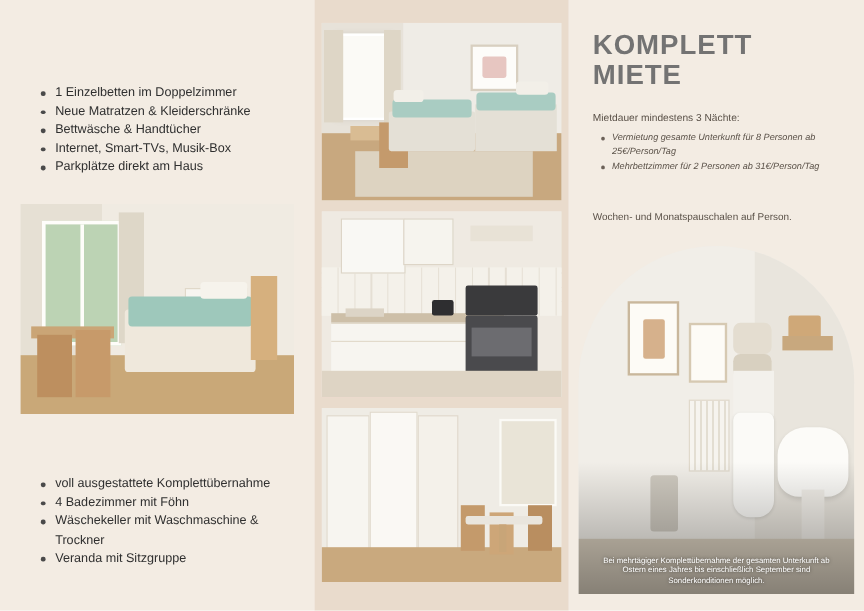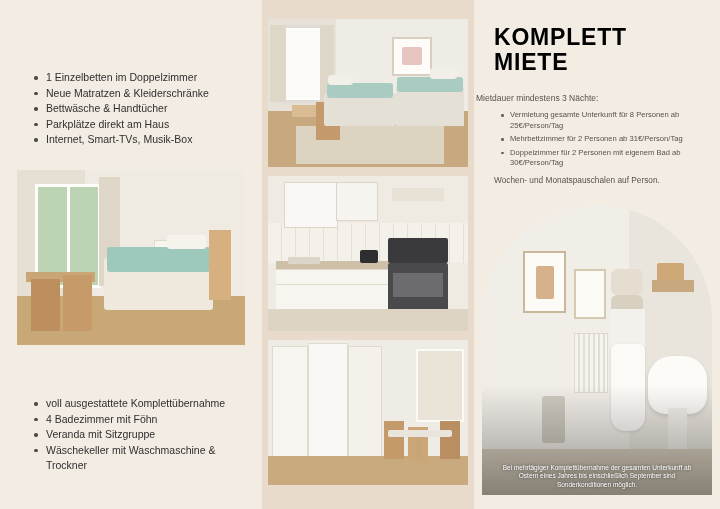--- a/index.html
+++ b/index.html
@@ -93,44 +93,45 @@
 
   
   .heading-right {
     position: absolute;
     left: 494px; top: 25px;
     width: 200px;
     font-size: 23px;
     font-weight: bold;
     line-height: 25px;
     letter-spacing: 0.8px;
-    color: #000000;
+    color: #737373;
   }
   .right-intro {
     position: absolute;
-    left: 476px; top: 92px;
+    left: 494px; top: 92px;
     width: 196px;
     font-size: 8.5px;
     line-height: 12px;
     color: #5a5148;
   }
   .right-list {
     position: absolute;
     left: 500px; top: 110px;
     width: 190px;
     list-style: none;
     margin: 0; padding: 0;
   }
   .right-list li {
     position: relative;
     padding-left: 10px;
     font-size: 7.6px;
     line-height: 10.5px;
     color: #5a5148;
     margin-bottom: 3px;
+    font-style: italic;
   }
   .right-list li::before {
     content: "";
     position: absolute;
     left: 1px; top: 4px;
     width: 2.6px; height: 2.6px;
     border-radius: 50%;
     background: #6b6158;
   }
   .right-note {
@@ -264,22 +265,22 @@
 
 <div class="page">
 
   <div class="col-left"></div>
 
 
   <ul class="bullets bullets-top">
     <li>1 Einzelbetten im Doppelzimmer</li>
     <li>Neue Matratzen &amp; Kleiderschränke</li>
     <li>Bettwäsche &amp; Handtücher</li>
+    <li>Internet, Smart-TVs, Musik-Box</li>
     <li>Parkplätze direkt am Haus</li>
-    <li>Internet, Smart-TVs, Musik-Box</li>
   </ul>
 
   <div class="photo-left-bed">
     <div class="ph pb">
       <div class="wall"></div>
         <div class="slant"></div>
       <div class="window"></div>
         <div class="curtain"></div>
       <div class="floor"></div>
       <div class="shelf"></div>
@@ -290,22 +291,22 @@
       <div class="head"></div>
       <div class="tbl"></div>
         <div class="chair1"></div>
         <div class="chair2"></div>
     </div>
   </div>
 
   <ul class="bullets bullets-bottom">
     <li>voll ausgestattete Komplettübernahme</li>
     <li>4 Badezimmer mit Föhn</li>
+    <li>Wäschekeller mit Waschmaschine &amp; Trockner</li>
     <li>Veranda mit Sitzgruppe</li>
-    <li>Wäschekeller mit Waschmaschine &amp; Trockner</li>
   </ul>
 
   <div class="col-mid"></div>
 
   <div class="photo-mid-1">
     <div class="ph p1">
       <div class="wall"></div>
         <div class="wall2"></div>
       <div class="floor"></div>
         <div class="rug"></div>
@@ -361,21 +362,20 @@
 
   <div class="col-right"></div>
 
   <div class="heading-right">KOMPLETT MIETE</div>
 
   <div class="right-intro">Mietdauer mindestens 3 Nächte:</div>
 
   <ul class="right-list">
     <li>Vermietung gesamte Unterkunft für 8 Personen ab 25€/Person/Tag</li>
     <li>Mehrbettzimmer für 2 Personen ab 31€/Person/Tag</li>
-    <li>Doppelzimmer für 2 Personen mit eigenem Bad ab 30€/Person/Tag</li>
   </ul>
 
   <div class="right-note">Wochen- und Monatspauschalen auf Person.</div>
 
   <div class="photo-arch">
     <div class="ph pa">
       <div class="wall"></div>
         <div class="wallR"></div>
       <div class="pic1"></div>
         <div class="pic2"></div>

